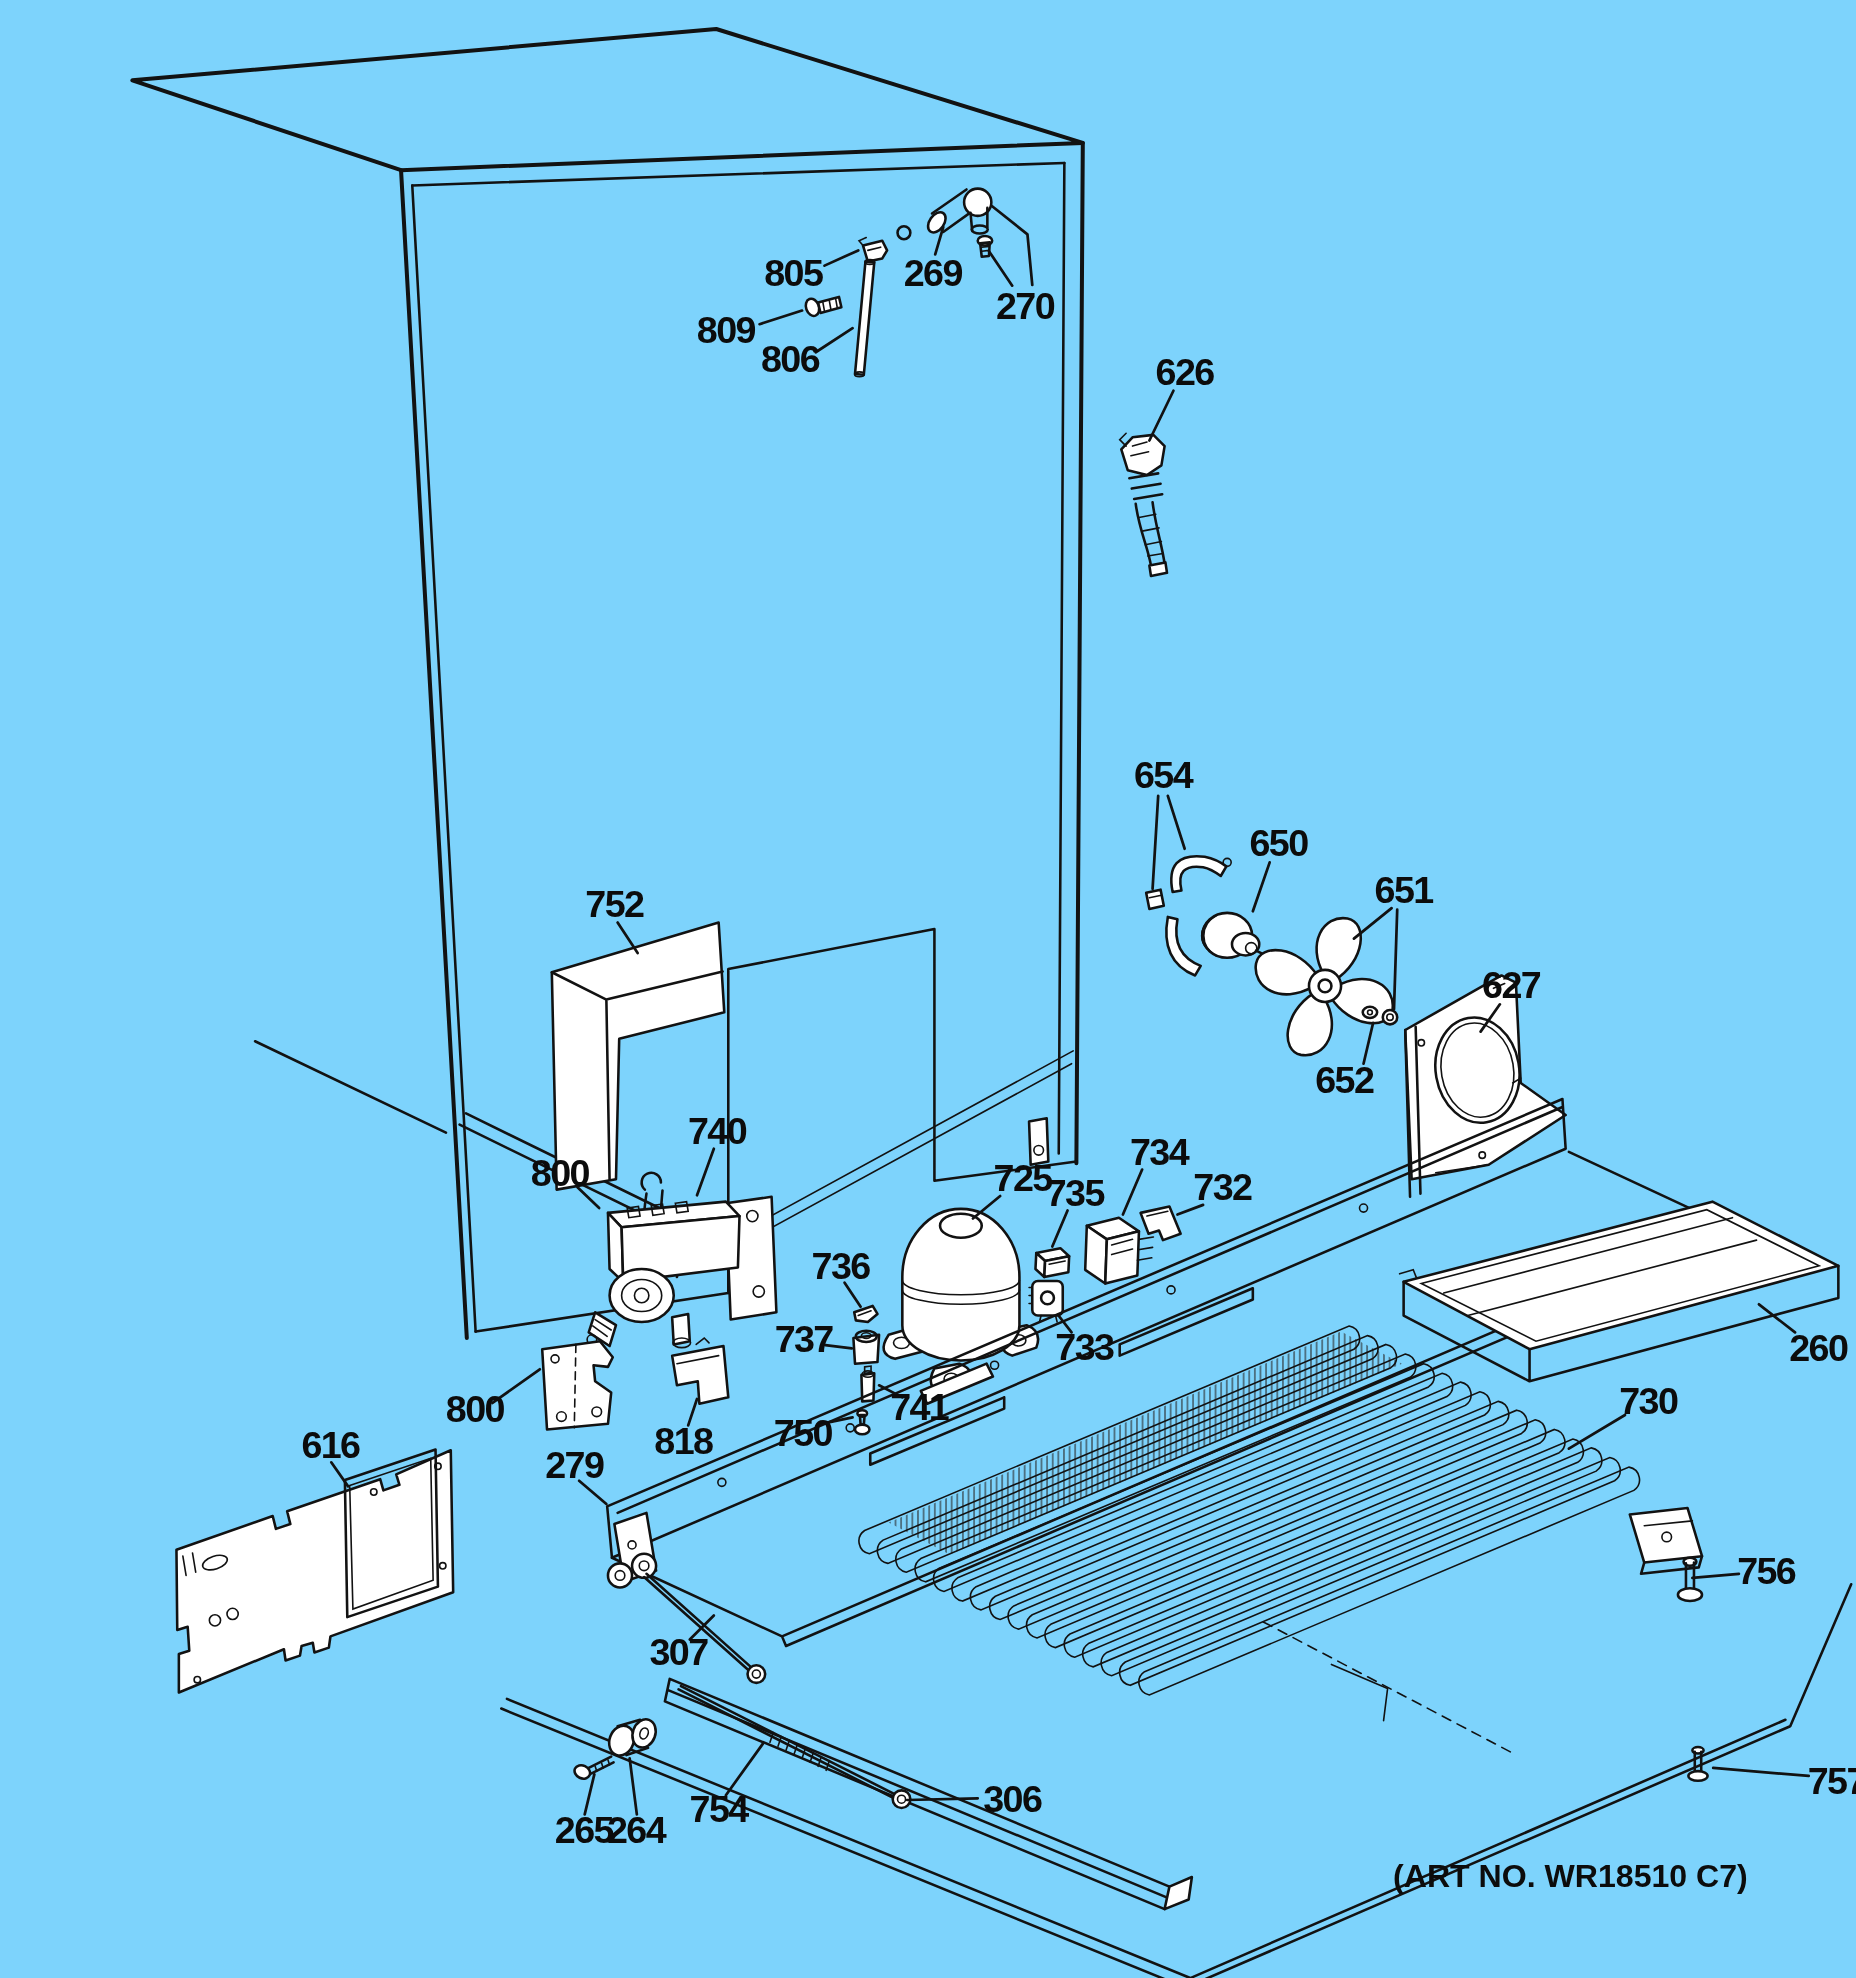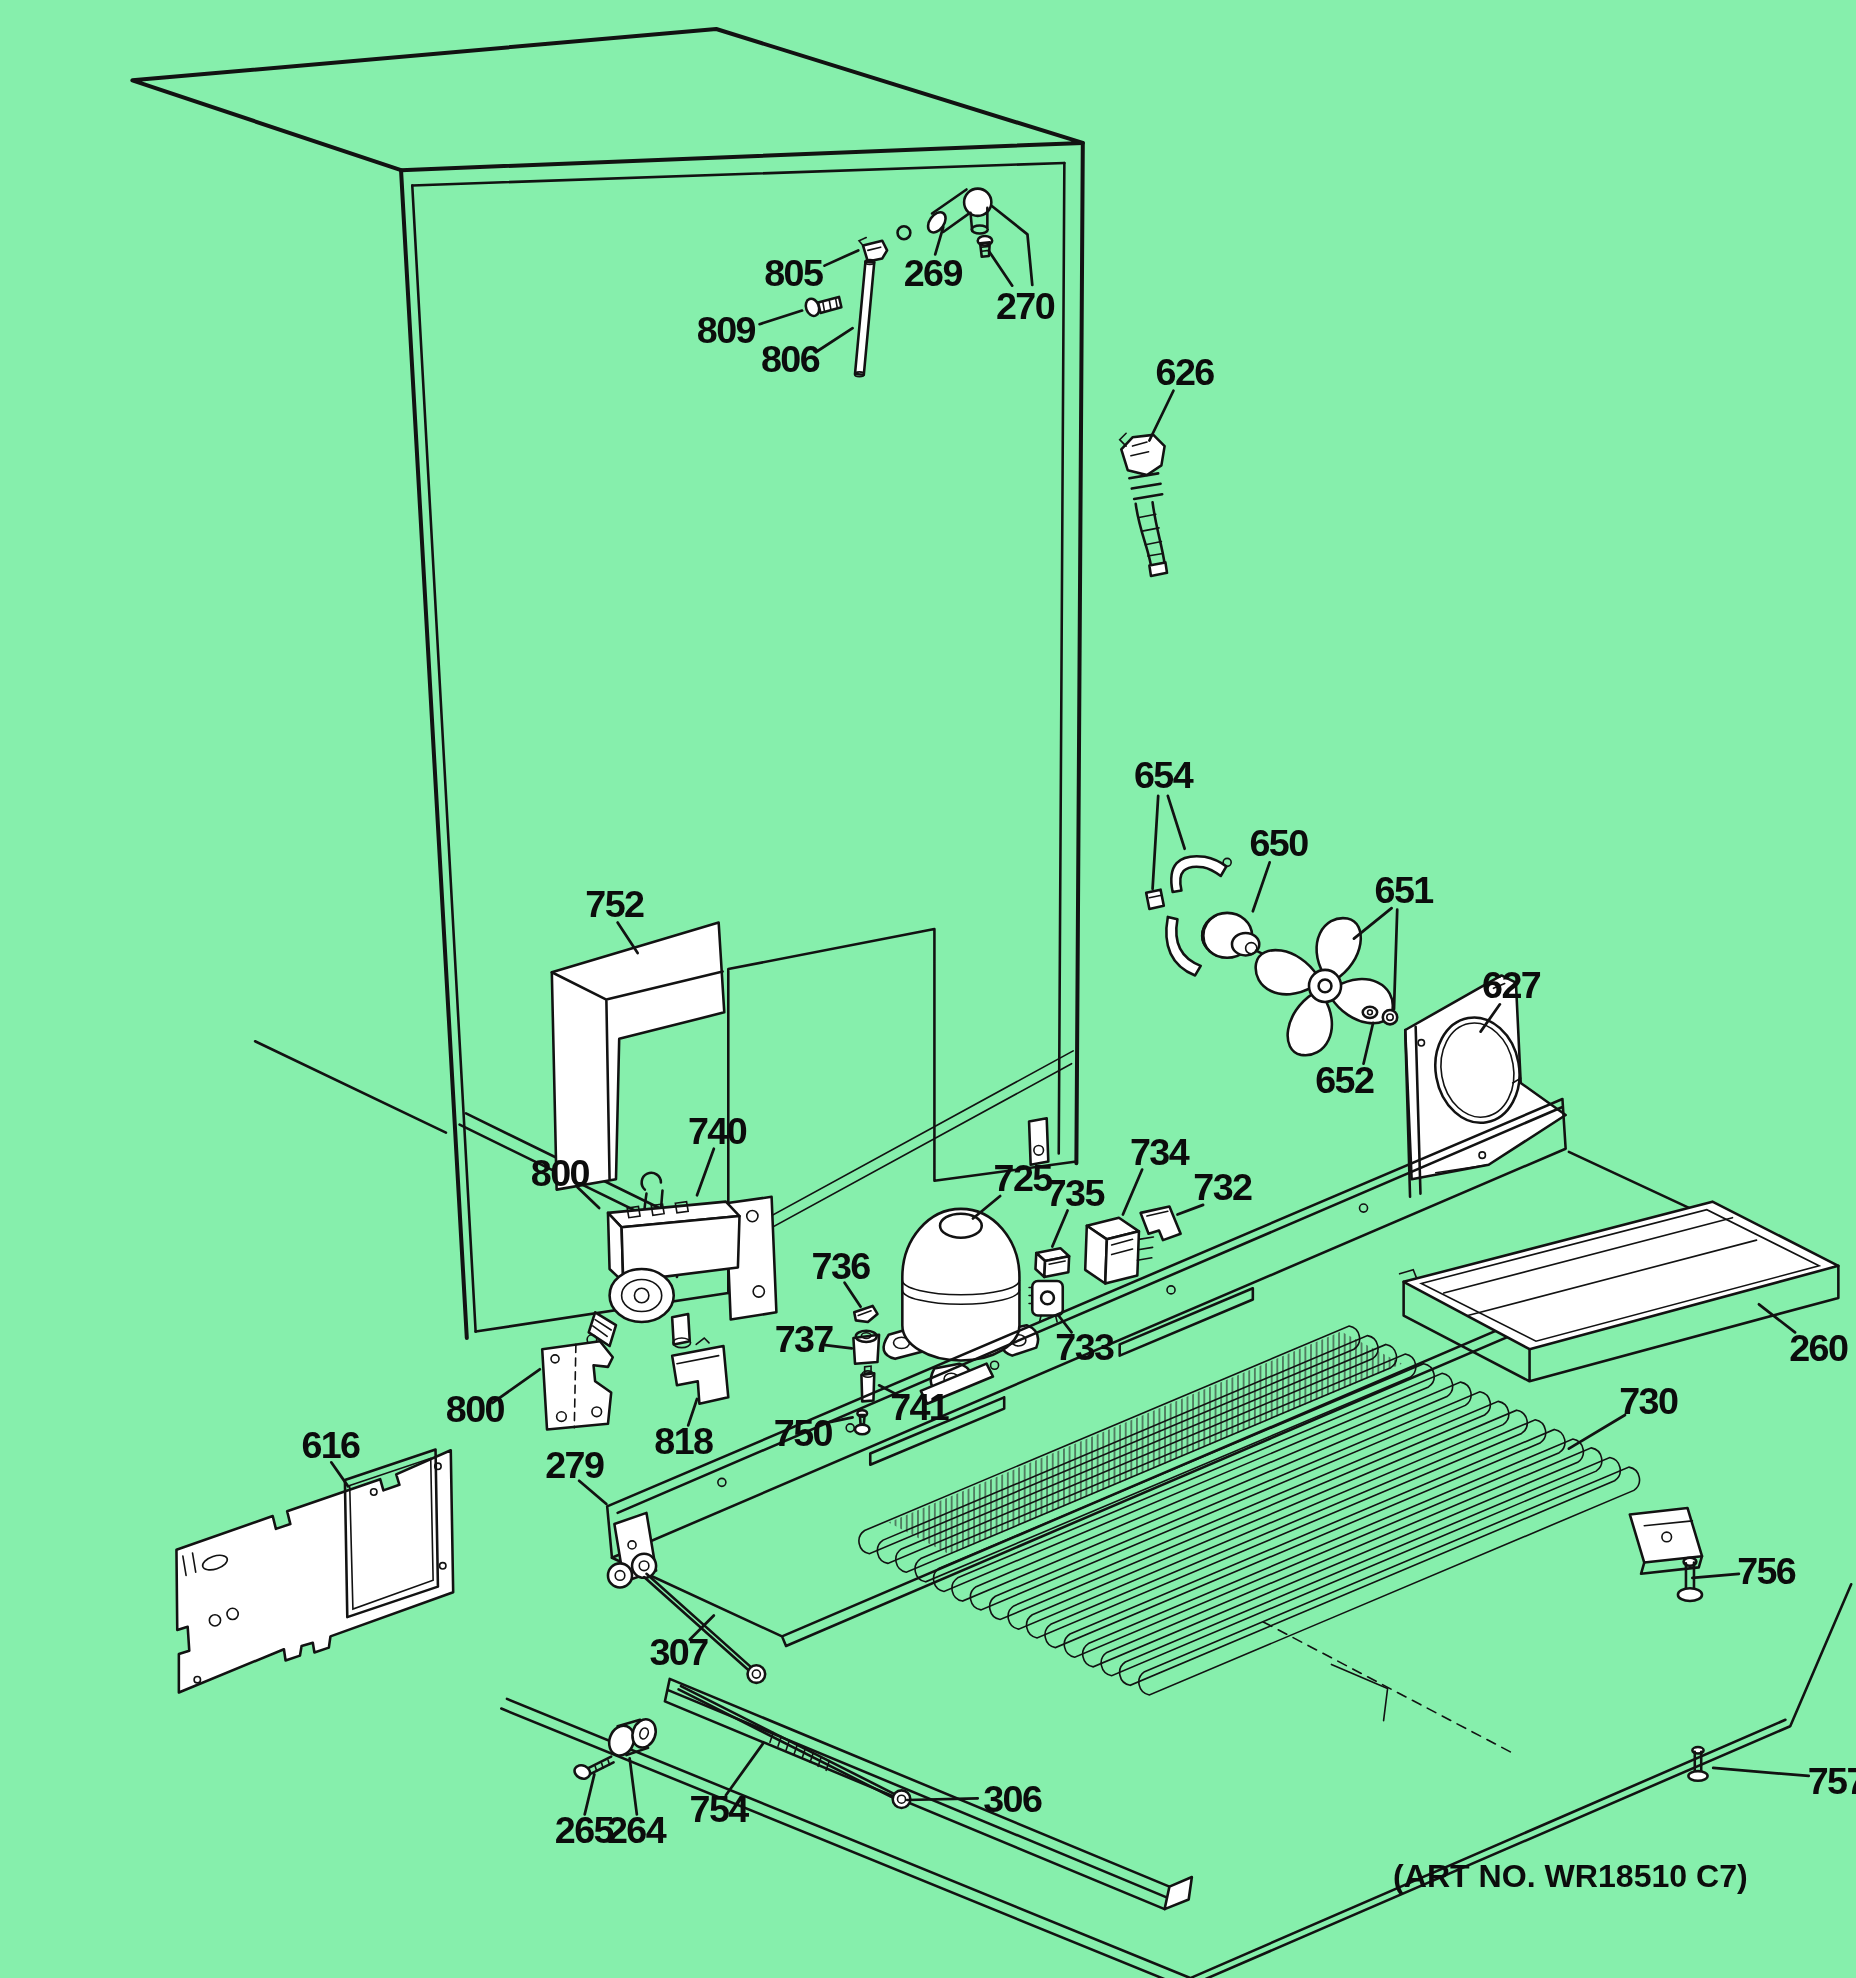--- a/index.html
+++ b/index.html
@@ -1,16 +1,16 @@
 <!DOCTYPE html>
 <html style="font-size:13px"><head>
 <meta charset="utf-8">
 <style>
   html,body{margin:0;padding:0;background:#ffffff;}
-  .stage{position:relative;width:1856px;height:1979px;background:#86efac;overflow:hidden;
+  .stage{position:relative;width:1856px;height:1979px;background:#7dd3fc;overflow:hidden;
          font-family:"Liberation Sans",sans-serif;}
   svg{position:absolute;left:0;top:0;}
   .ln{stroke:#121212;fill:none;stroke-width:3.2;stroke-linecap:round;stroke-linejoin:round;}
   .hv{stroke:#121212;fill:none;stroke-width:5;stroke-linecap:round;stroke-linejoin:round;}
   .th{stroke:#121212;fill:none;stroke-width:2;stroke-linecap:round;}
   .wh{fill:#ffffff;}
   .lead{stroke:#121212;fill:none;stroke-width:3.4;stroke-linecap:round;stroke-linejoin:round;}
   .lbl{font:700 47px "Liberation Sans",sans-serif;letter-spacing:-2px;fill:#0c0c0c;text-anchor:middle;}
   .art{font:700 40px "Liberation Sans",sans-serif;letter-spacing:0;fill:#0c0c0c;text-anchor:middle;}
 </style>

